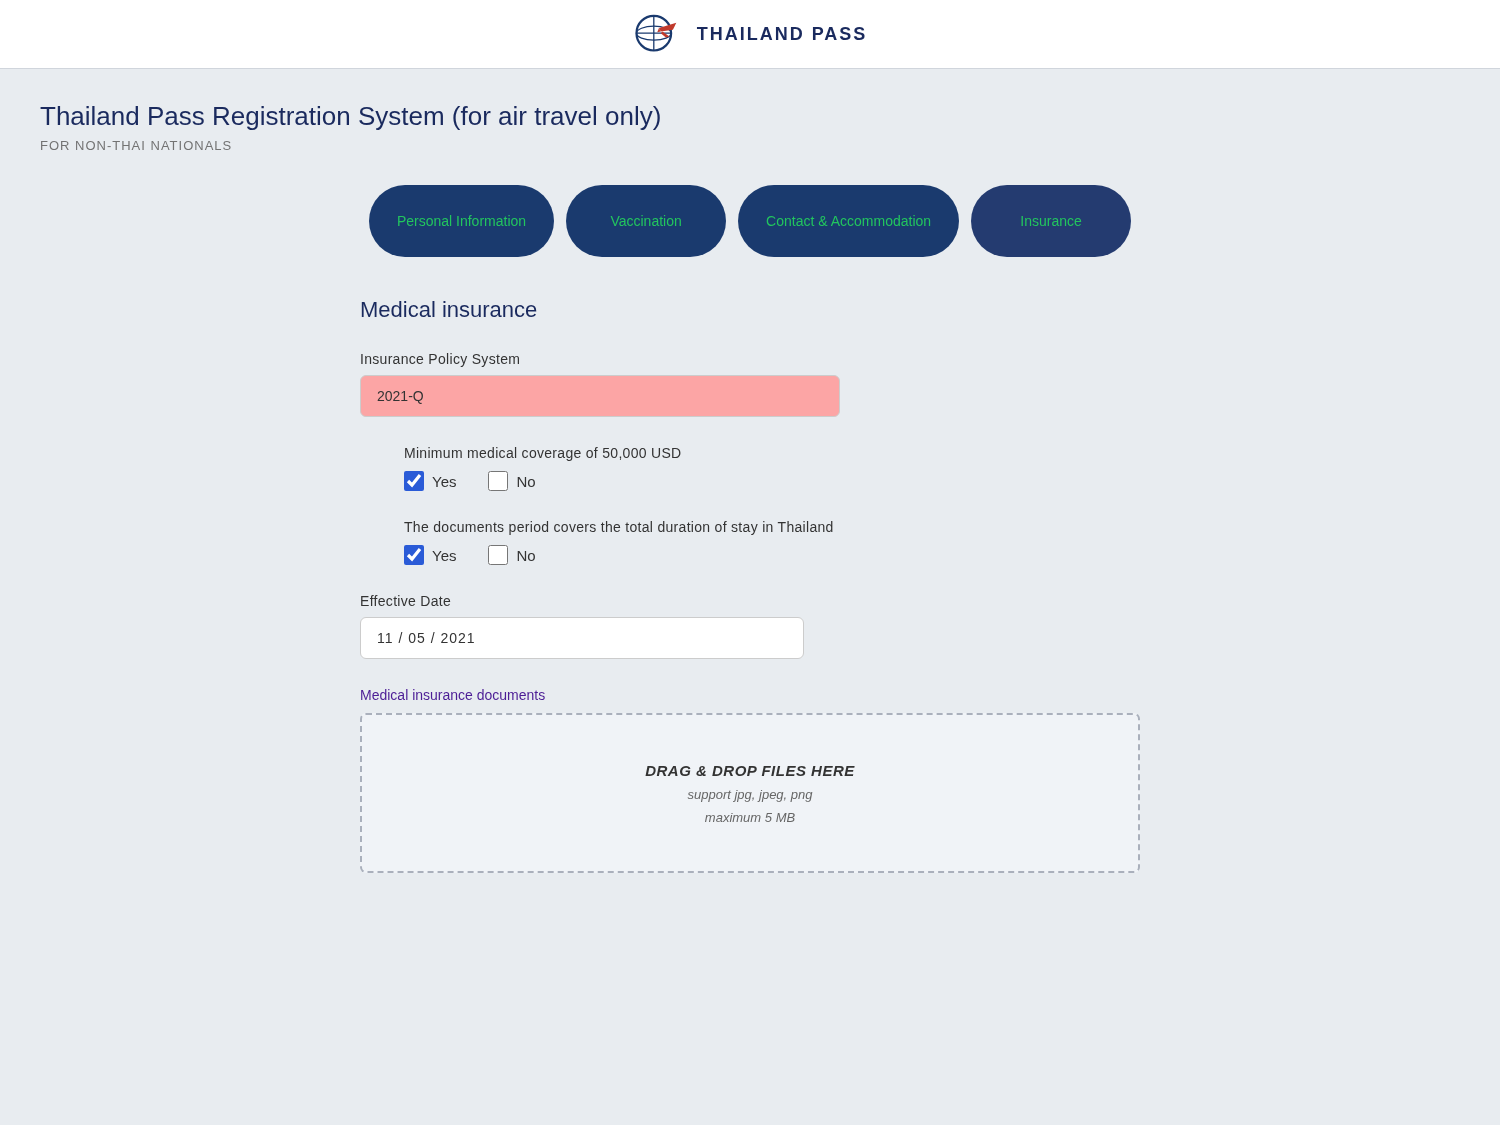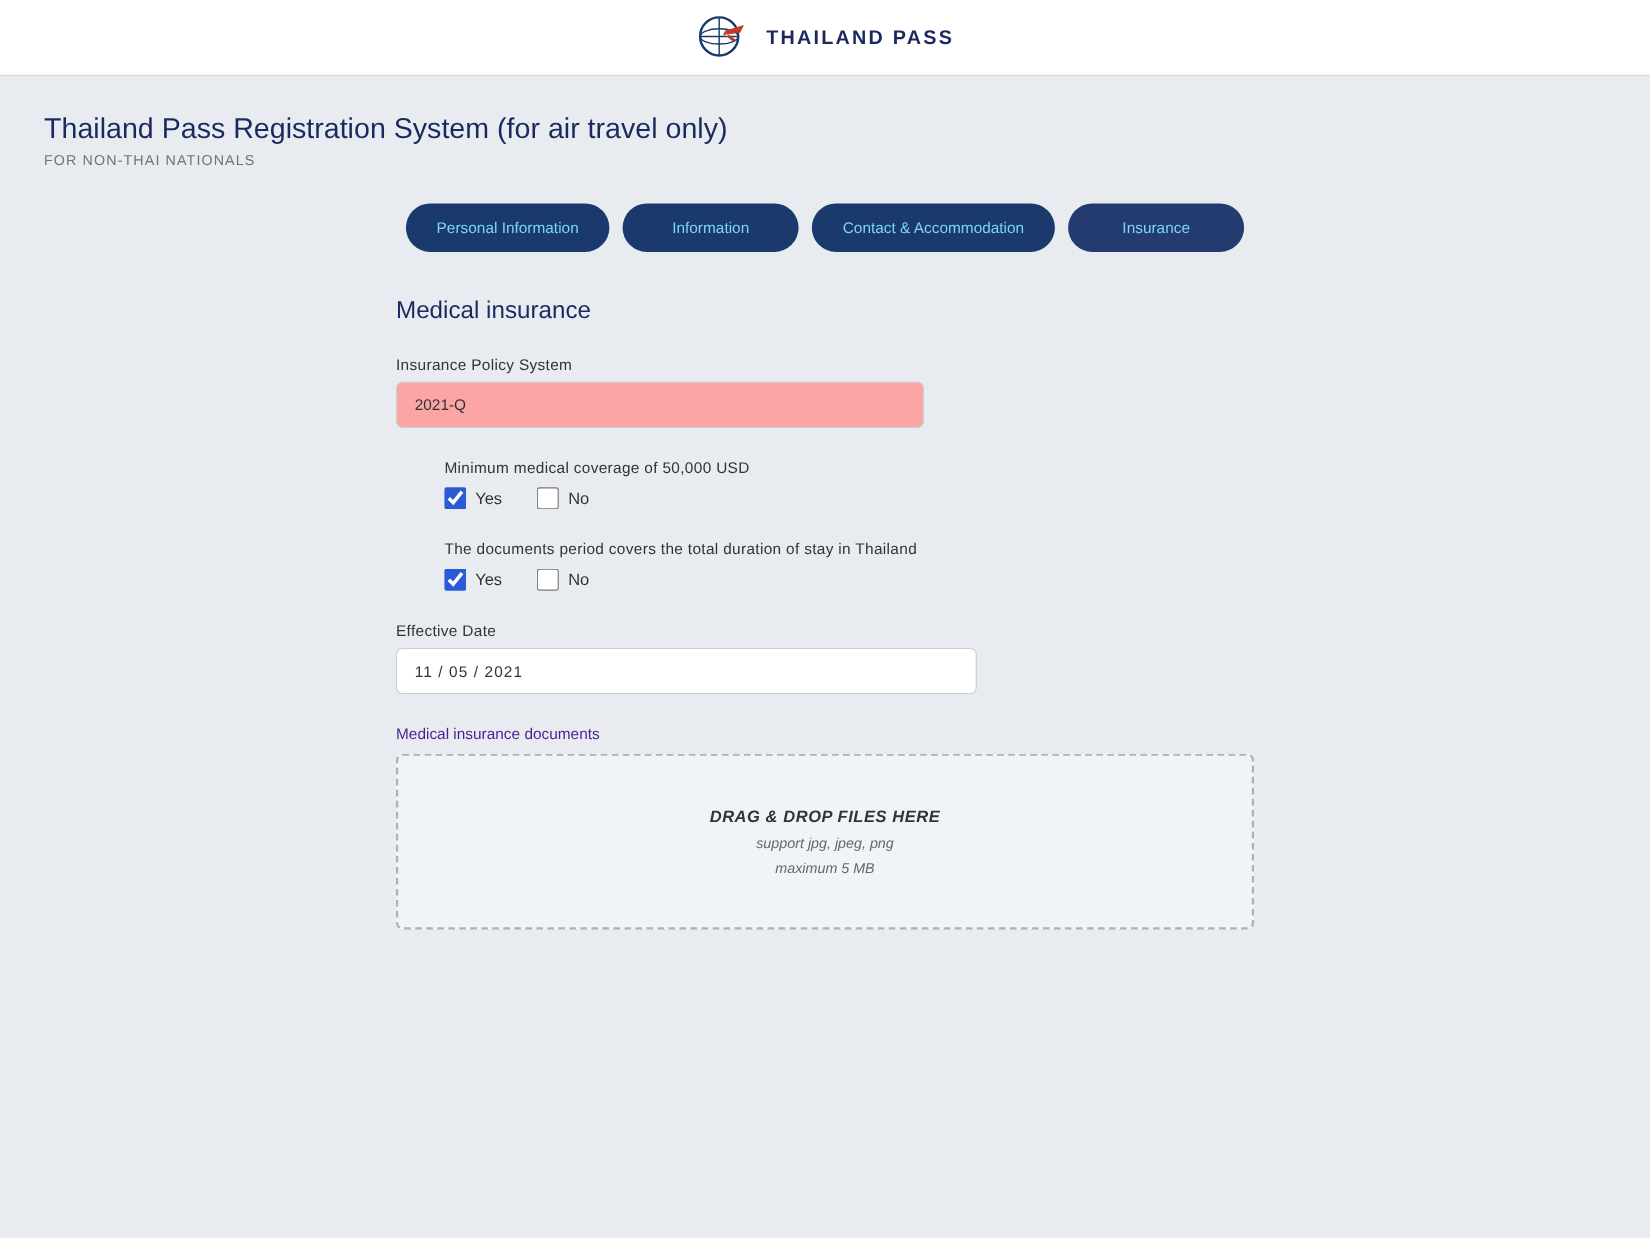--- a/index.html
+++ b/index.html
@@ -67,24 +67,24 @@
     
     .tabs-container {
       display: flex;
       gap: 12px;
       justify-content: center;
       margin-bottom: 40px;
     }
 
     .tab-btn {
       background-color: #1a3a6e;
-      color: #7dd3fc;
+      color: #22c55e;
       border: none;
       border-radius: 50px;
-      padding: 14px 28px;
+      padding: 28px 28px;
       font-size: 14px;
       cursor: pointer;
       font-weight: 400;
       min-width: 160px;
       text-align: center;
     }
 
     .tab-btn.active {
       background-color: #243b70;
     }
@@ -160,21 +160,21 @@
     }
 
     .checkbox-item label {
       font-size: 15px;
       color: #333;
       cursor: pointer;
     }
 
     
     .date-input {
-      width: 528px;
+      width: 444px;
       padding: 12px 16px;
       border: 1px solid #ccc;
       border-radius: 6px;
       font-size: 14px;
       background: #fff;
       color: #333;
       outline: none;
       letter-spacing: 1px;
     }
 
@@ -247,21 +247,21 @@
   </div>
 </header>
 
 <div class="page-content">
 
   <h1 class="page-title">Thailand Pass Registration System (for air travel only)</h1>
   <p class="page-subtitle">FOR NON-THAI NATIONALS</p>
 
   <div class="tabs-container">
     <button class="tab-btn">Personal Information</button>
-    <button class="tab-btn">Information</button>
+    <button class="tab-btn">Vaccination</button>
     <button class="tab-btn">Contact &amp; Accommodation</button>
     <button class="tab-btn active">Insurance</button>
   </div>
 
   <div class="form-section">
 
     <h2 class="section-title">Medical insurance</h2>
 
     <div class="field-group">
       <label class="field-label">Insurance Policy System</label>

